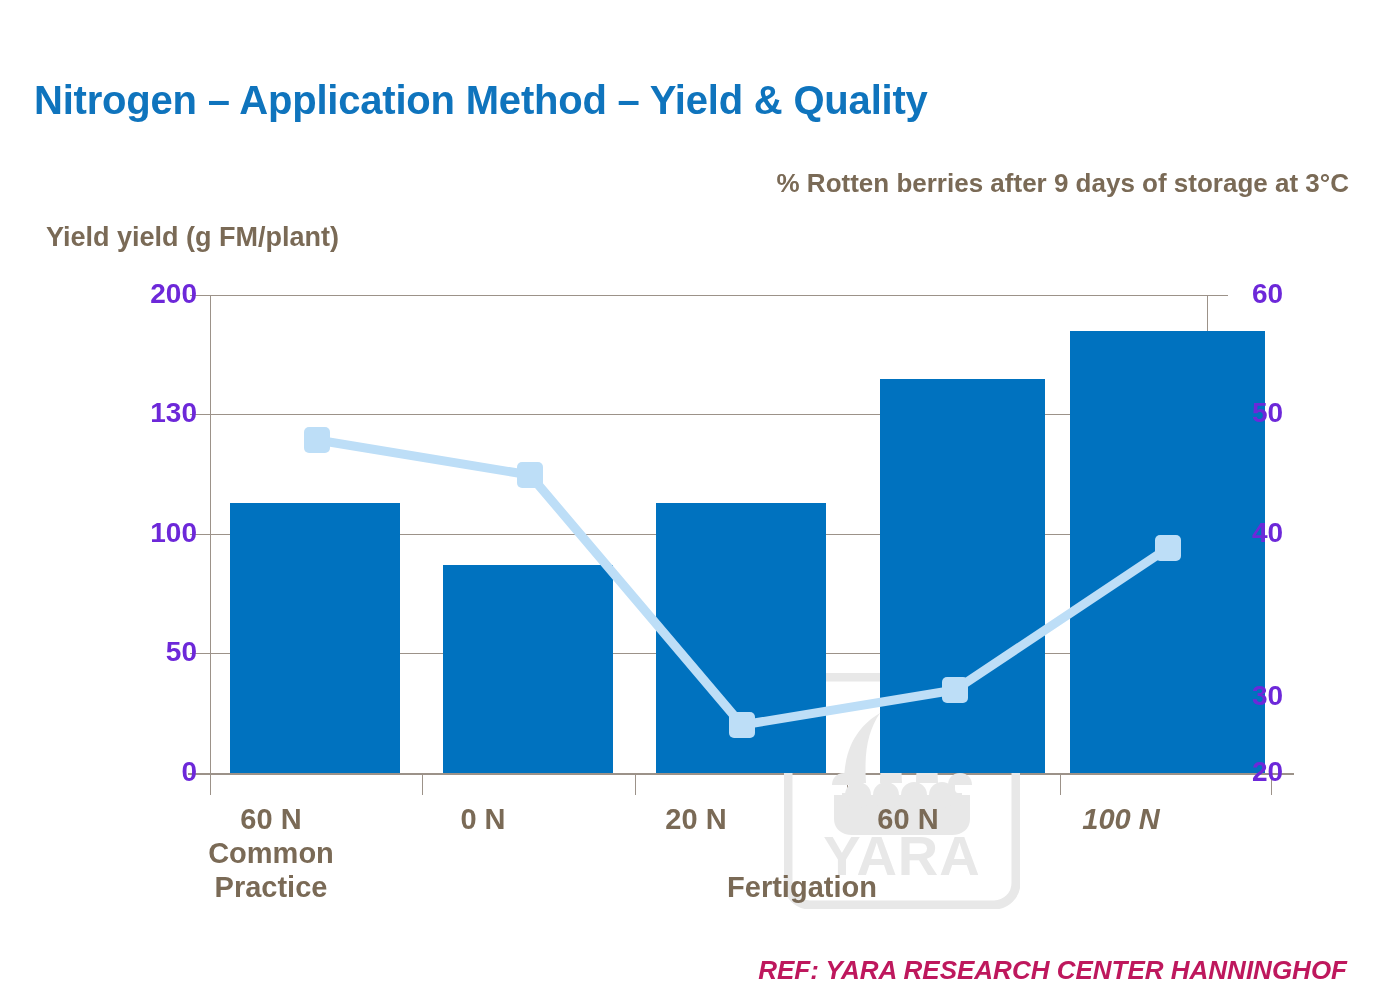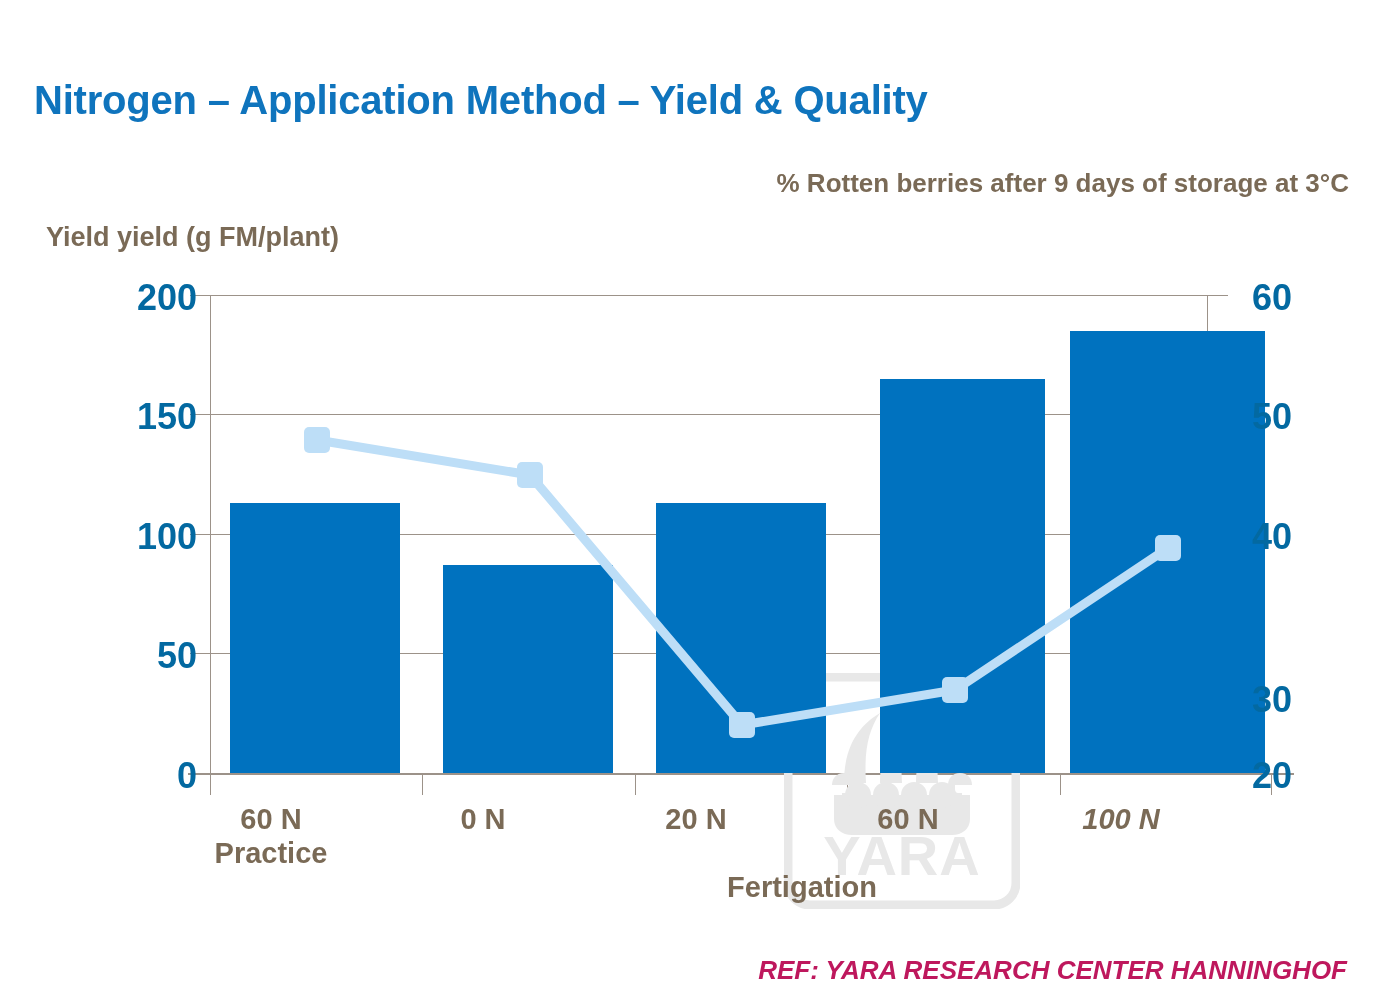--- a/index.html
+++ b/index.html
@@ -110,23 +110,23 @@
     position: absolute;
     top: 478px;
     width: 1px;
     height: 22px;
     background: #9c9289;
   }
 
   
   .axis-label {
     position: absolute;
-    font-size: 36px;
-    font-weight: bold;
-    color: #0369a1;
+    font-size: 28px;
+    font-weight: bold;
+    color: #6d28d9;
     line-height: 1;
   }
   .axis-label.left  { right: 1198px; text-align: right; width: 120px; }
   .axis-label.right { left: 1252px;  text-align: left;  width: 120px; }
 
   
   .bar {
     position: absolute;
     background: #0072BF;
     bottom: 0;
@@ -241,33 +241,34 @@
     <rect x="94" y="132" width="26" height="26" rx="5" ry="5" fill="#BDDEF7"></rect>
     <rect x="307" y="167" width="26" height="26" rx="5" ry="5" fill="#BDDEF7"></rect>
     <rect x="519" y="417" width="26" height="26" rx="5" ry="5" fill="#BDDEF7"></rect>
     <rect x="732" y="382" width="26" height="26" rx="5" ry="5" fill="#BDDEF7"></rect>
     <rect x="945" y="240" width="26" height="26" rx="5" ry="5" fill="#BDDEF7"></rect>
   </svg>
 
 </div>
 
 <div class="axis-label left" style="top:280px;">200</div>
-<div class="axis-label left" style="top:399px;">150</div>
+<div class="axis-label left" style="top:399px;">130</div>
 <div class="axis-label left" style="top:519px;">100</div>
 <div class="axis-label left" style="top:638px;">50</div>
 <div class="axis-label left" style="top:758px;">0</div>
 
 <div class="axis-label right" style="top:280px;">60</div>
 <div class="axis-label right" style="top:399px;">50</div>
 <div class="axis-label right" style="top:519px;">40</div>
 <div class="axis-label right" style="top:638px;margin-top:44px;">30</div>
 <div class="axis-label right" style="top:758px;">20</div>
 
 <div class="cat-label" style="left:165px; top:802px; width:212px;">
   <div>60 N</div>
+  <div>Common</div>
   <div>Practice</div>
 </div>
 <div class="cat-label" style="left:377px; top:802px; width:212px;">0 N</div>
 <div class="cat-label" style="left:590px; top:802px; width:212px;">20 N</div>
 <div class="cat-label" style="left:802px; top:802px; width:212px;">60 N</div>
 <div class="cat-label" style="left:1015px; top:802px; width:212px;font-style:italic;">100 N</div>
 
 <div id="group-label-fertigation" style="left:590px; top:871px; width:424px;">Fertigation</div>
 
 <div id="footer-ref">REF:  YARA RESEARCH CENTER HANNINGHOF</div>

